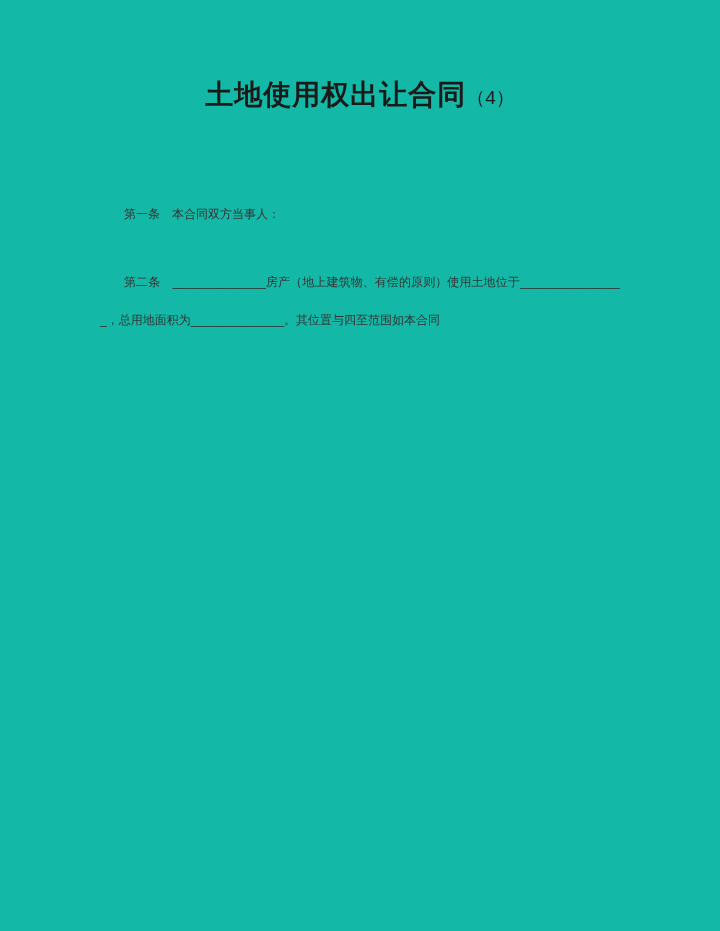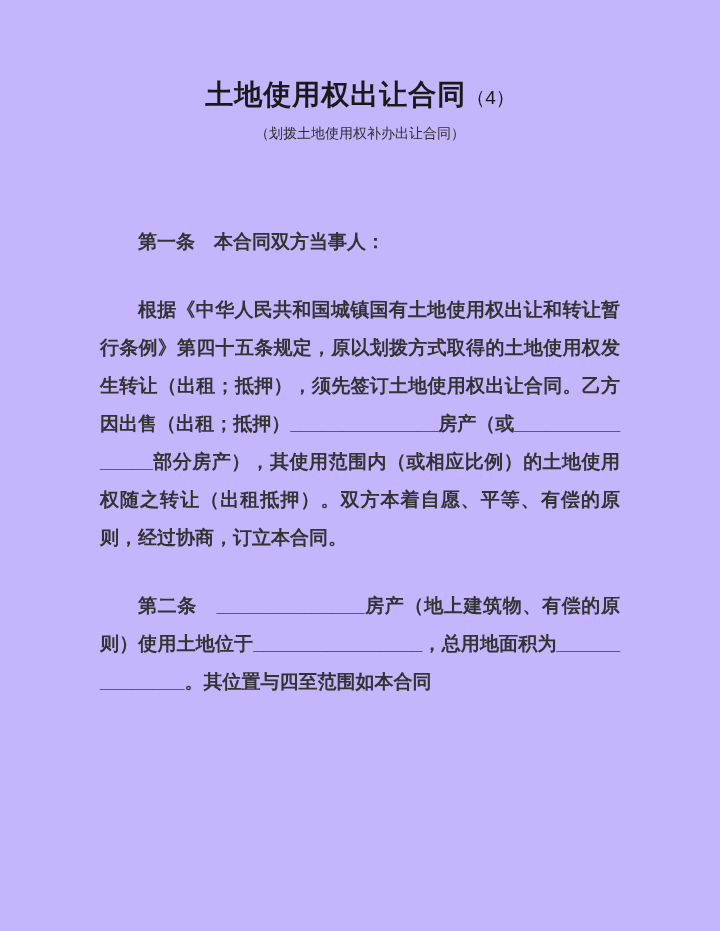--- a/index.html
+++ b/index.html
@@ -5,21 +5,21 @@
   * { margin: 0; padding: 0; box-sizing: border-box; }
   html, body { background: #ffffff; }
   body {
     font-family: "Liberation Sans", "DejaVu Sans", sans-serif;
     width: 720px;
     height: 931px;
   }
   .page {
     width: 720px;
     height: 931px;
-    background: #c4b5fd;
+    background: #14b8a6;
     padding: 78px 100px 0 100px;
     overflow: hidden;
     position: relative;
   }
   .title {
     text-align: center;
     color: #1a1a1a;
     font-weight: bold;
     font-size: 28px;
     line-height: 34px;
@@ -36,46 +36,43 @@
     font-size: 14px;
     line-height: 20px;
     color: #2e2e2e;
     margin-top: 8px;
     font-weight: normal;
   }
   .body-text {
     margin-top: 80px;
   }
   p.para {
-    font-size: 19px;
+    font-size: 12px;
     color: #333333;
     line-height: 38px;
     text-indent: 2em;
     text-align: justify;
     word-break: break-all;
-    font-weight: bold;
   }
   p.para + p.para {
     margin-top: 30px;
   }
 </style>
 </head>
 <body>
 
 <div class="page">
 
   <h1 class="title"><span>土地使用权出让合同</span><span class="title-num">（4）</span></h1>
 
-  <div class="subtitle">（划拨土地使用权补办出让合同）</div>
 
   <div class="body-text">
 
     <p class="para">第一条　本合同双方当事人：</p>
 
 
 
-    <p class="para">根据《中华人民共和国城镇国有土地使用权出让和转让暂行条例》第四十五条规定，原以划拨方式取得的土地使用权发生转让（出租；抵押），须先签订土地使用权出让合同。乙方因出售（出租；抵押）______________房产（或_______________部分房产），其使用范围内（或相应比例）的土地使用权随之转让（出租抵押）。双方本着自愿、平等、有偿的原则，经过协商，订立本合同。</p>
 
     <p class="para">第二条　______________房产（地上建筑物、有偿的原则）使用土地位于________________，总用地面积为______________。其位置与四至范围如本合同</p>
 
   </div>
 
 </div>
 
 </body></html>

